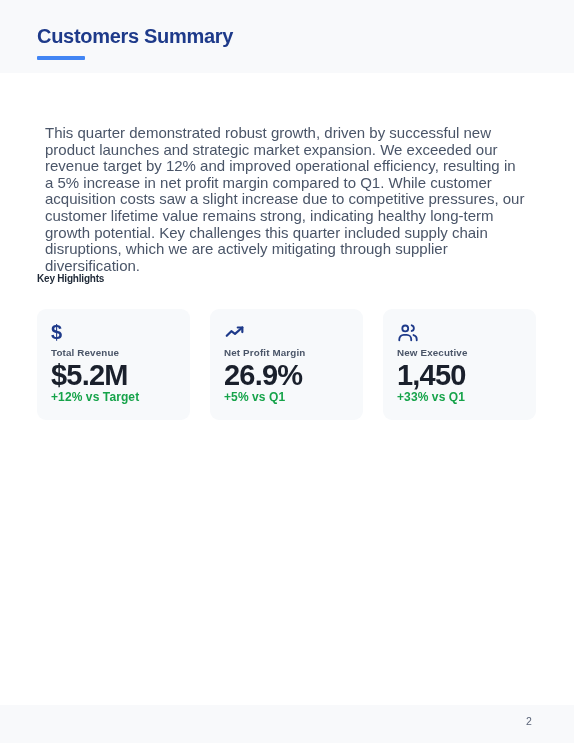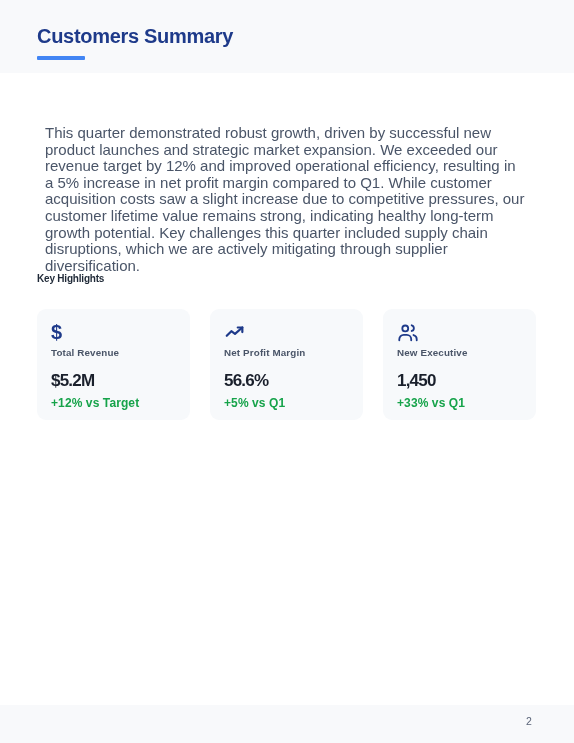--- a/index.html
+++ b/index.html
@@ -113,22 +113,22 @@
   .card-label {
     margin-top: 2px;
     font-size: 9.8px;
     font-weight: bold;
     color: #4a5568;
     letter-spacing: 0.15px;
     line-height: 13px;
     white-space: nowrap;
   }
   .card-value {
-    margin-top: 8px;
-    font-size: 17px;
+    margin-top: 2px;
+    font-size: 29px;
     font-weight: bold;
     color: #1a202c;
     letter-spacing: -0.8px;
     line-height: 28px;
     white-space: nowrap;
   }
   .card-delta {
     margin-top: 2px;
     font-size: 12px;
     font-weight: bold;
@@ -189,21 +189,21 @@
     </div>
 
     <div class="card">
       <div class="card-icon">
         <svg width="22" height="22" viewBox="0 0 24 24" fill="none" stroke="#1e3a8a" stroke-width="2.4" stroke-linecap="round" stroke-linejoin="round">
           <polyline points="3,15 8,10 12,13 20,6"></polyline>
           <polyline points="15,6 20,6 20,11"></polyline>
         </svg>
       </div>
       <div class="card-label">Net Profit Margin</div>
-      <div class="card-value">56.6%</div>
+      <div class="card-value">26.9%</div>
       <div class="card-delta">+5% vs Q1</div>
     </div>
 
     <div class="card">
       <div class="card-icon">
         <svg width="22" height="22" viewBox="0 0 24 24" fill="none" stroke="#1e3a8a" stroke-width="2" stroke-linecap="round" stroke-linejoin="round">
           <circle cx="9" cy="7" r="3.2"></circle>
           <path d="M2.5 20v-1.2A4.8 4.8 0 0 1 7.3 14h3.4a4.8 4.8 0 0 1 4.8 4.8V20"></path>
           <path d="M16 3.6a3.2 3.2 0 0 1 0 6.2"></path>
           <path d="M18 14.2a4.6 4.6 0 0 1 3.5 4.4V20"></path>

